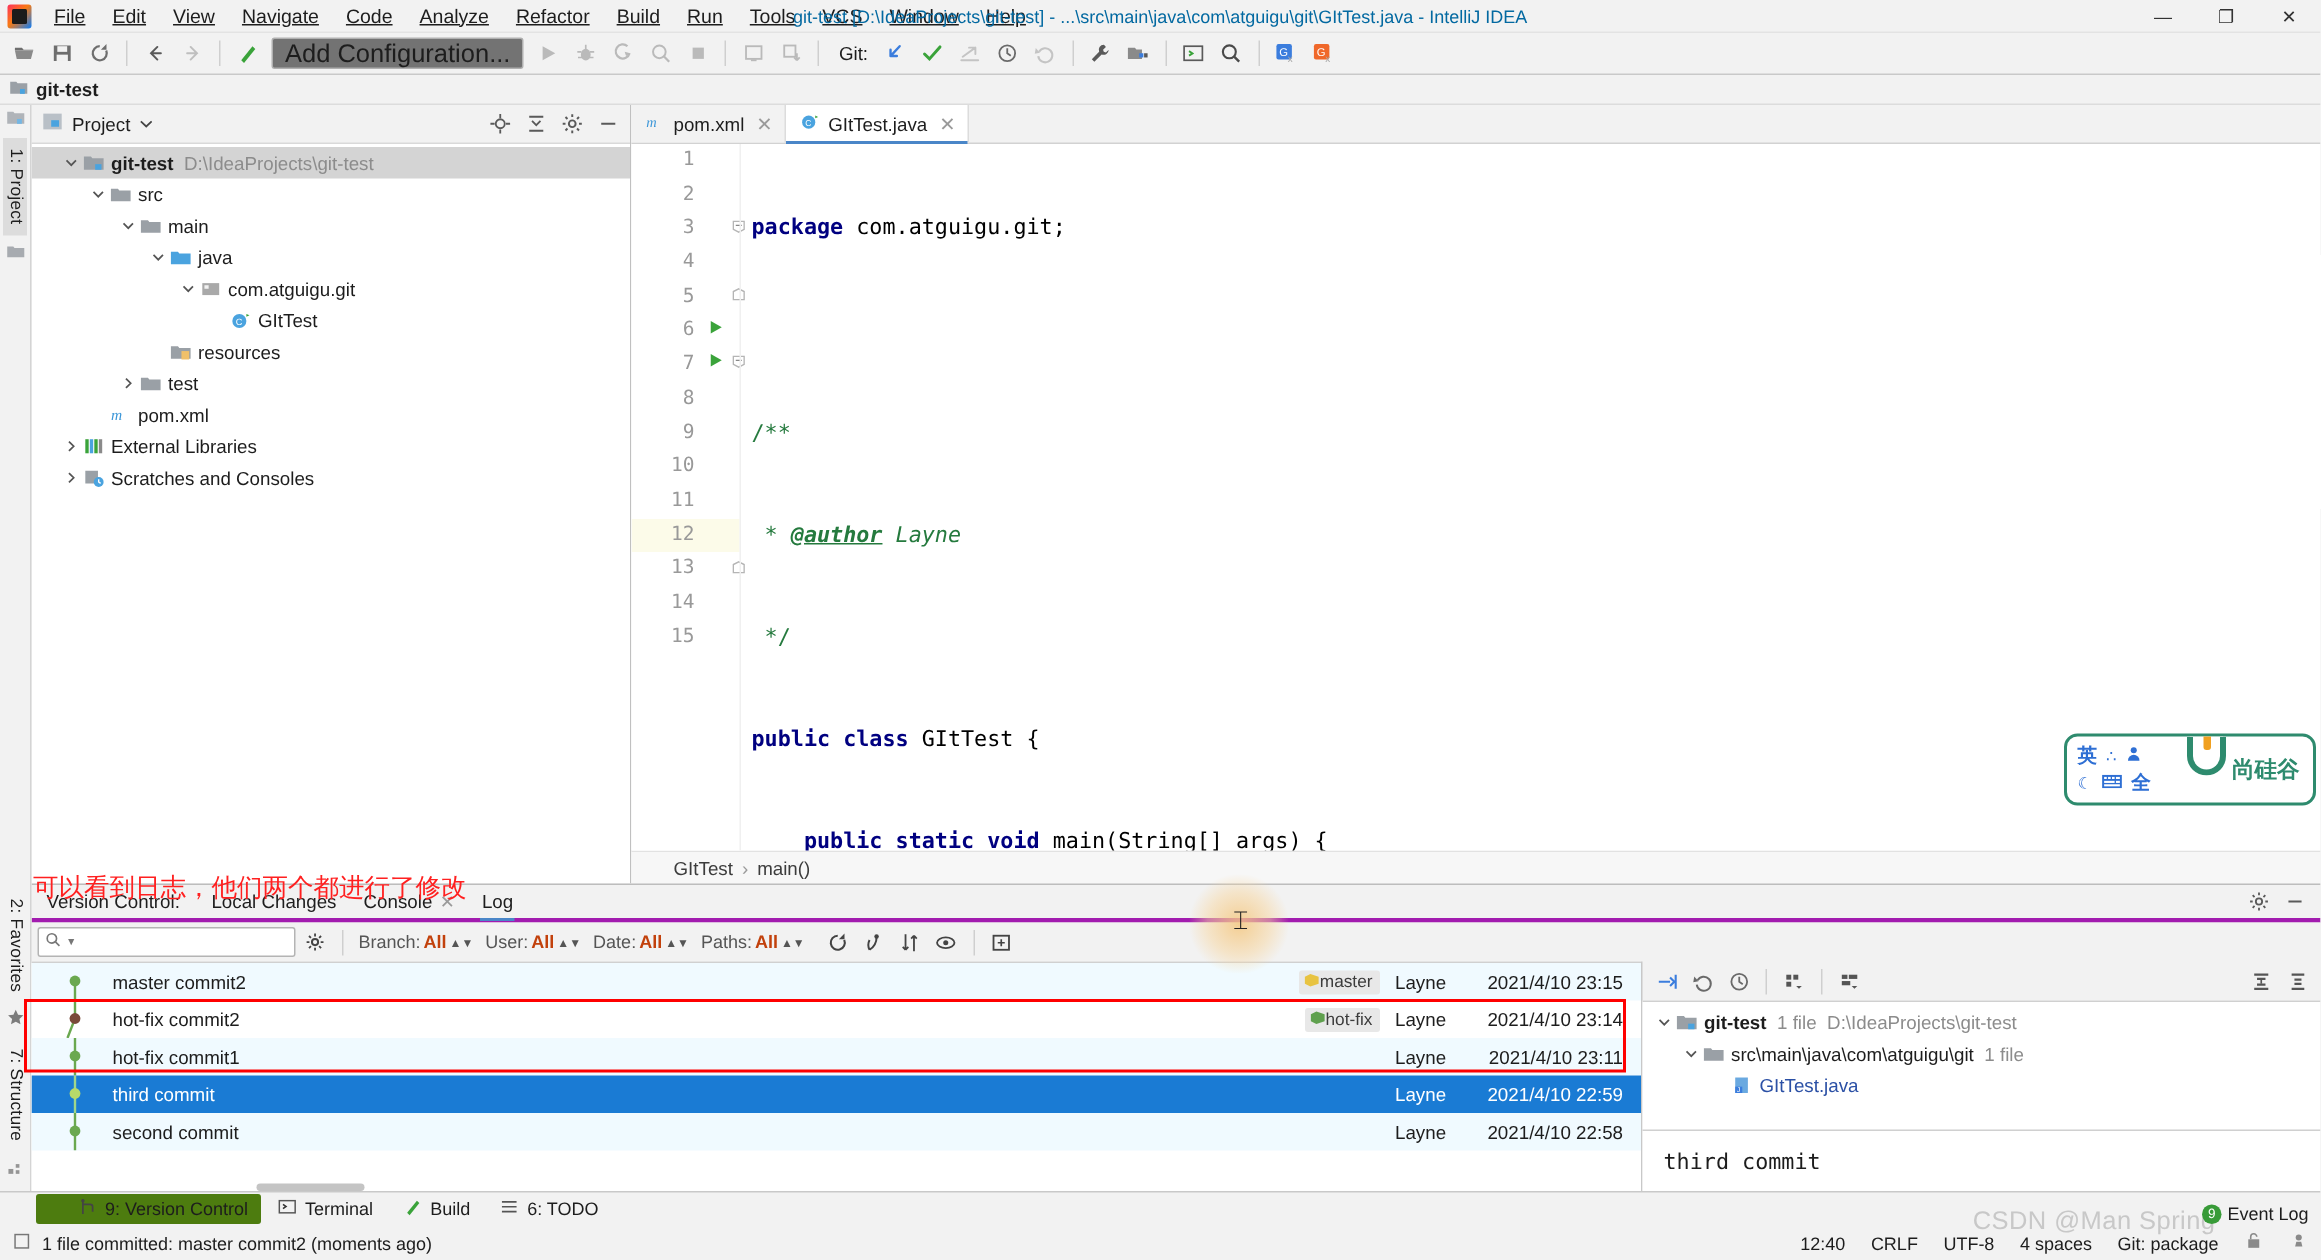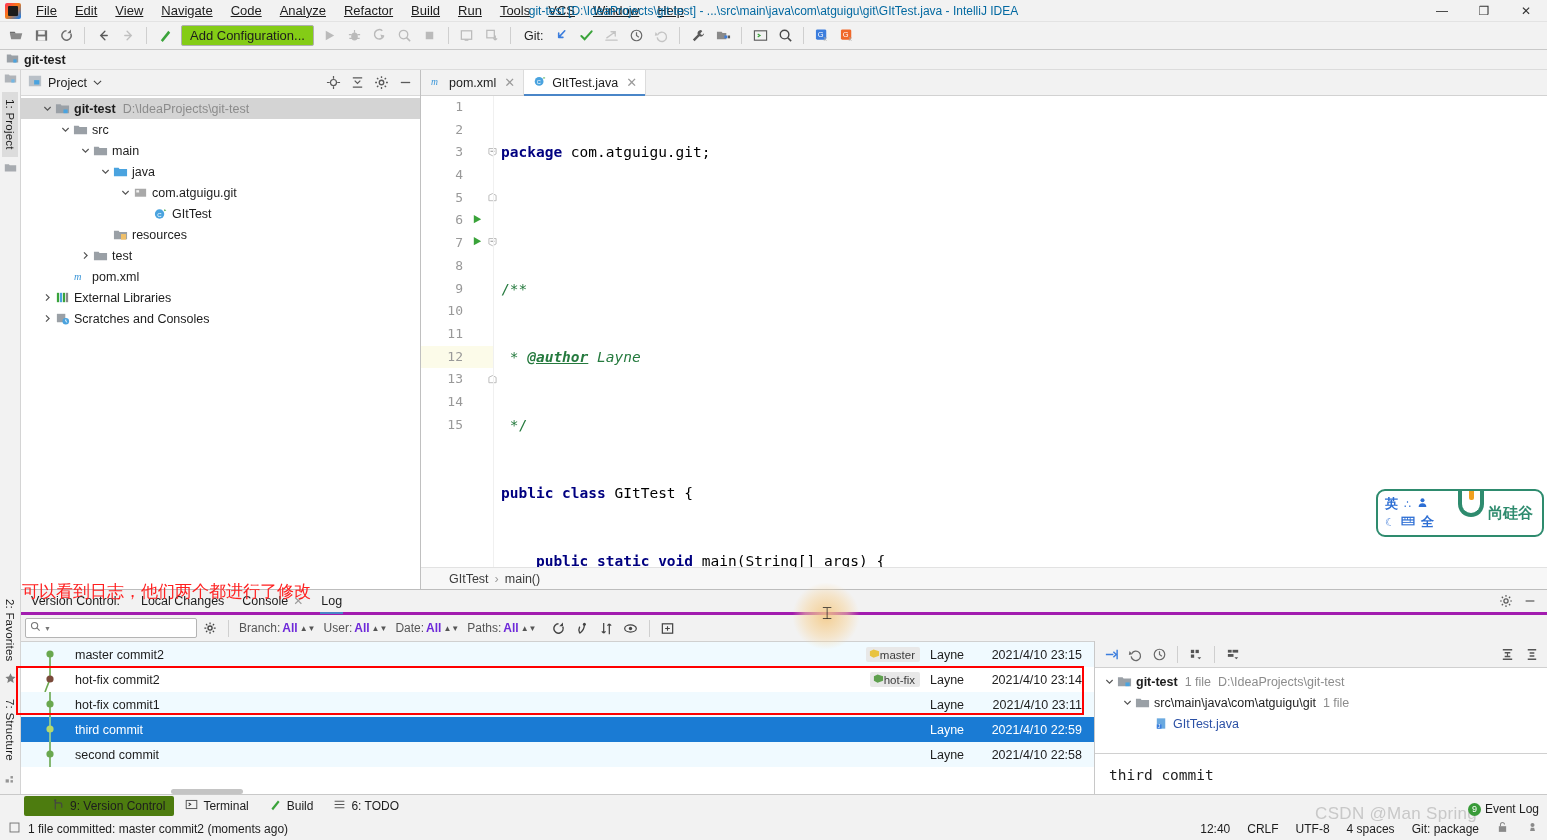--- a/index.html
+++ b/index.html
@@ -44,22 +44,22 @@
   
   .toolbar {
     height: 28px; display: flex; align-items: center; gap: 1px;
     background: #f2f2f2; border-bottom: 1px solid #c9c9c9; padding: 0 4px; flex: none;
   }
   .tb { width: 24px; height: 22px; display: flex; align-items: center; justify-content: center; border-radius: 2px; }
   .tb svg { display: block; }
   .tb.dim { opacity: .33; }
   .sep { width: 1px; height: 17px; background: #cfcfcf; margin: 0 5px; }
   .run-config {
-    height: 21px; min-width: 130px; border: 1px solid #b0b0b0; background: #84cc16;
-    border-radius: 2px; font-size: 13px; display: flex; align-items: center;
+    height: 21px; min-width: 130px; border: 1px solid #b0b0b0; background: #737373;
+    border-radius: 2px; font-size: 17px; display: flex; align-items: center;
     padding: 0 8px; margin: 0 3px; color: #1d1d1d;
   }
   .git-label { font-size: 12.5px; padding: 0 5px 0 7px; color: #1d1d1d; }
 
   
   .navstrip {
     height: 20px; display: flex; align-items: center; padding-left: 6px;
     background: #f2f2f2; border-bottom: 1px solid #dcdcdc; font-size: 12.5px; font-weight: bold; flex: none;
   }
   .navstrip .folder-ico { margin-right: 5px; }
@@ -146,21 +146,21 @@
   .vtab.active::after { content: ""; position: absolute; left: 8px; right: 8px; bottom: 0; height: 2px; background: #4a86c8; }
   .vtab .x { color: #9a9a9a; font-size: 12px; }
   .vcs-tabs .tail { margin-left: auto; display: flex; align-items: center; padding-right: 6px; gap: 2px; }
 
   .log-toolbar { height: 26px; display: flex; align-items: center; gap: 2px; padding: 0 4px; flex: none; background: #f2f2f2; }
   .searchbox {
     width: 172px; height: 20px; background: #fff; border: 1px solid #b4b4b4; border-radius: 2px;
     display: flex; align-items: center; padding: 0 4px; font-size: 12px; color: #8a8a8a; gap: 3px;
   }
   .filter { font-size: 12px; color: #555; display: flex; align-items: center; gap: 2px; padding: 0 3px; }
-  .filter b { font-weight: bold; color: #6d28d9; }
+  .filter b { font-weight: bold; color: #c2410c; }
   .ud { font-size: 8px; line-height: 7px; display: inline-flex; flex-direction: column; color: #555; }
 
   .log-body { flex: 1; display: flex; min-height: 0; }
   .commit-list { flex: 1; background: #fff; position: relative; overflow: hidden; border-top: 1px solid #d0d0d0; }
   .crow { height: 25px; display: flex; align-items: center; position: relative; font-size: 12.5px; padding-left: 18px; }
   .crow.alt { background: #f0faff; }
   .crow.sel { background: #1a7bd4; color: #fff; }
   .graph { position: absolute; left: 22px; top: 0; width: 22px; height: 25px; }
   .csubject { margin-left: 36px; }
   .cmeta { margin-left: auto; display: flex; align-items: center; gap: 10px; padding-right: 12px; }

